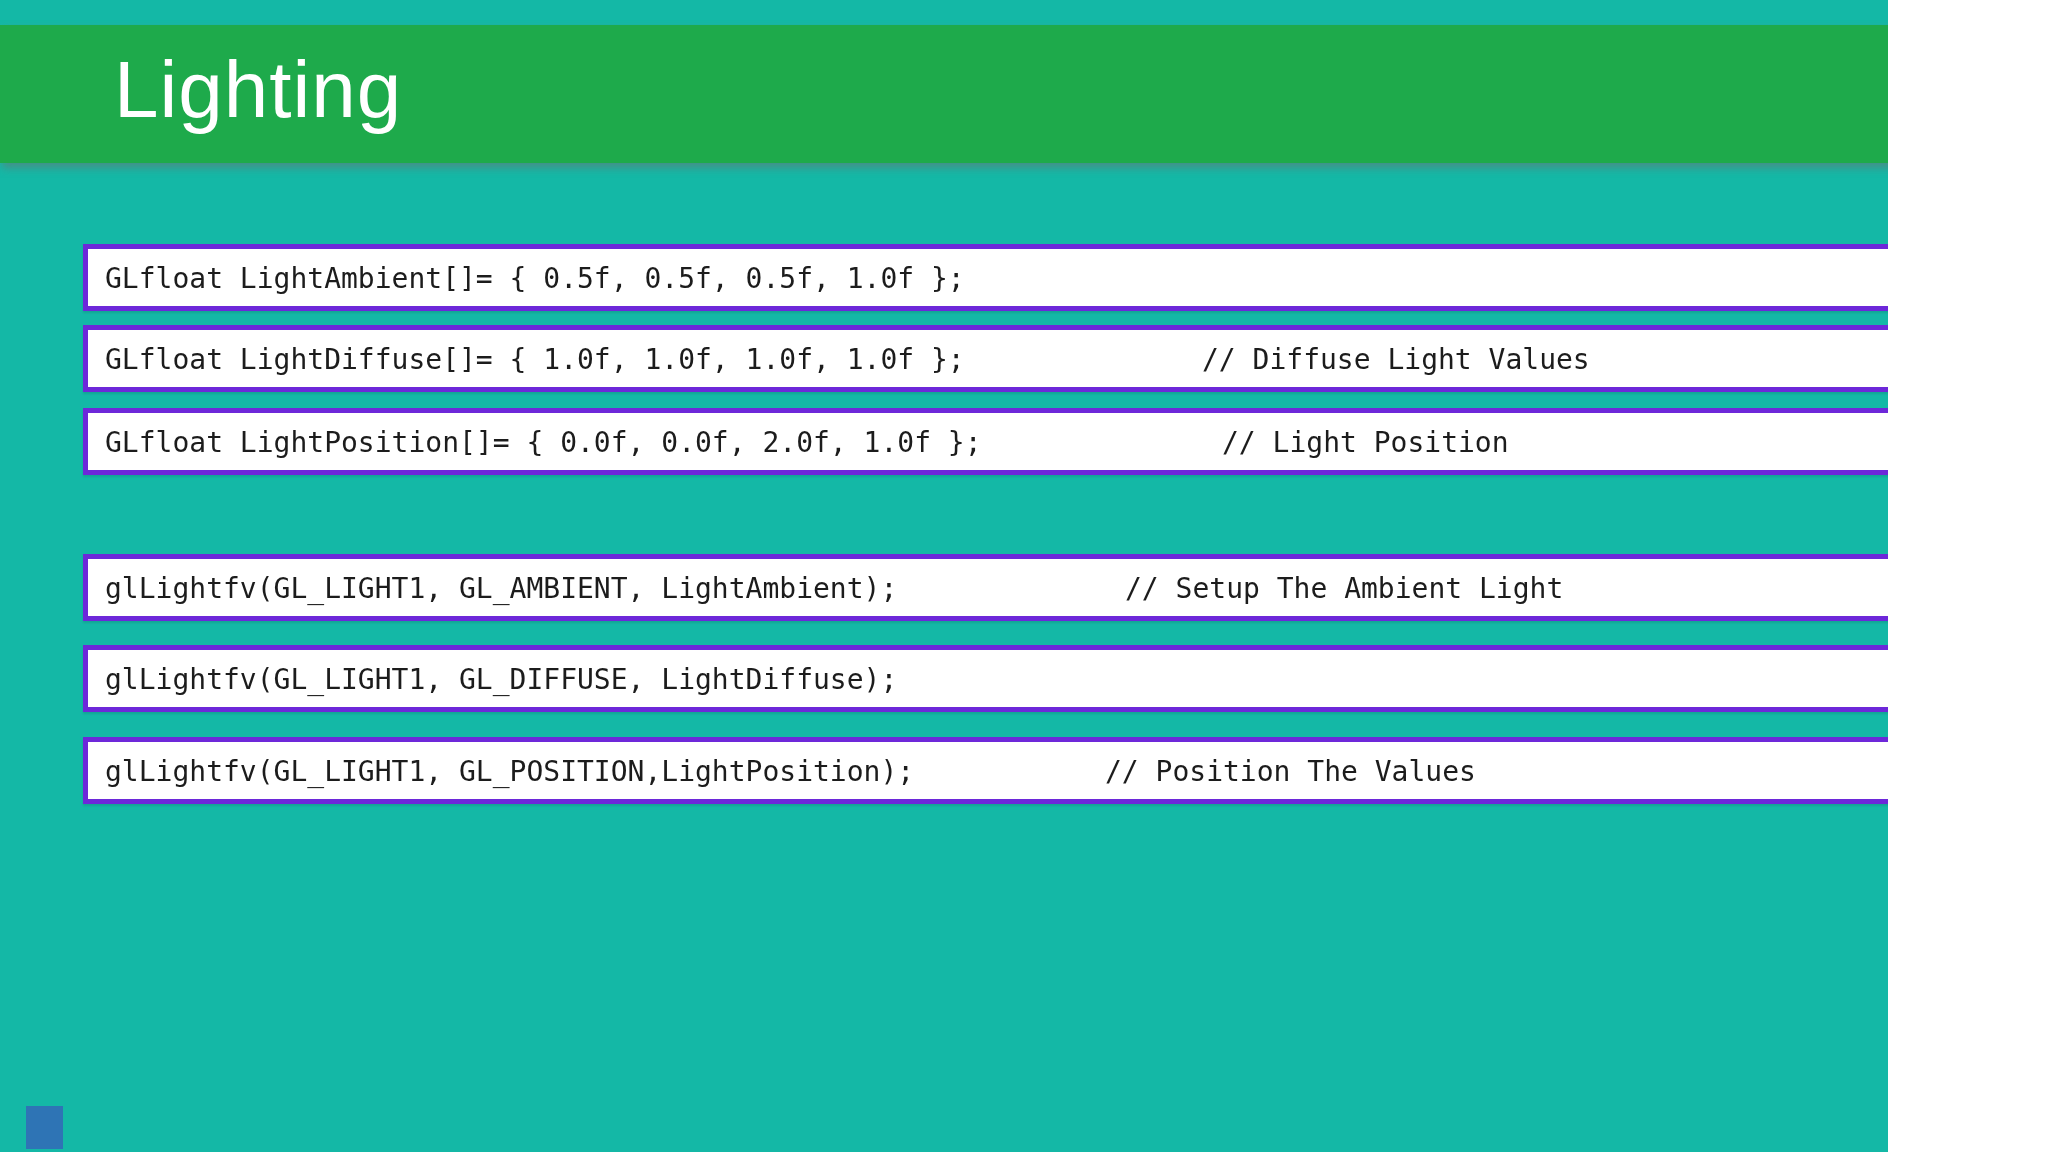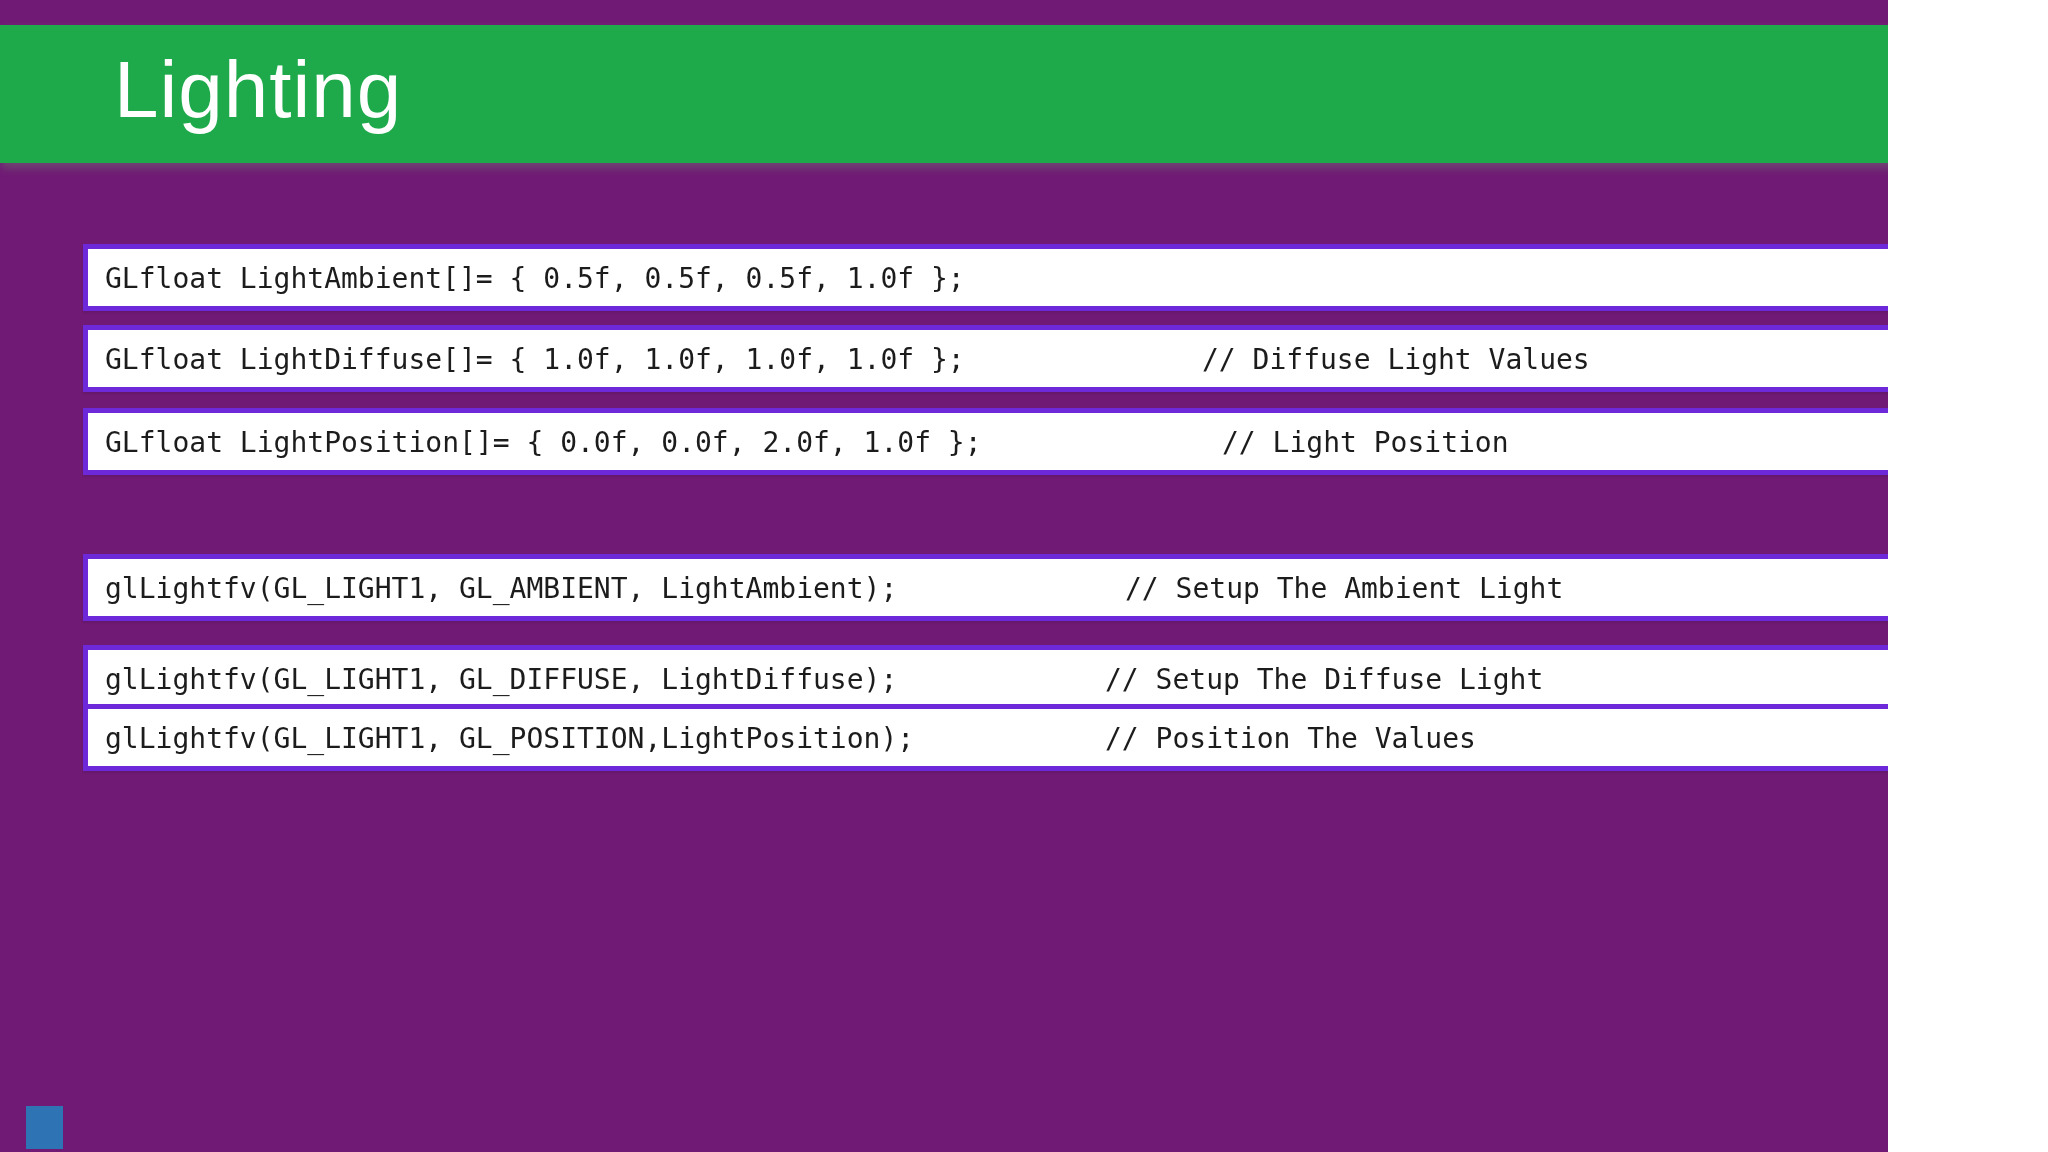--- a/index.html
+++ b/index.html
@@ -4,21 +4,21 @@
 <style>
   html, body {
     margin: 0;
     padding: 0;
     background: #ffffff;
   }
   #slide {
     position: relative;
     width: 1888px;
     height: 1152px;
-    background: #701a75;
+    background: #14b8a6;
     overflow: hidden;
     font-family: "Liberation Sans", sans-serif;
   }
 
   
   .banner-wrap {
     position: absolute;
     top: 25px;
     left: 0;
     width: 2014px;
@@ -69,21 +69,21 @@
     position: absolute;
     top: 50%;
     transform: translateY(-50%);
     white-space: pre;
   }
   .r1 { top: 244px; }
   .r2 { top: 325px; }
   .r3 { top: 408px; }
   .r4 { top: 554px; }
   .r5 { top: 645px; }
-  .r6 { top: 704px; padding-left: 20px; }
+  .r6 { top: 737px; padding-left: 20px; }
   .r1 .comment { left: 1114px; }
   .r2 .comment { left: 1114px; }
   .r3 .comment { left: 1134px; }
   .r4 .comment { left: 1017px; margin-left: 20px; }
   .r5 .comment { left: 1017px; }
   .r6 .comment { left: 1017px; }
 
   
   .accent-square {
     position: absolute;
@@ -119,21 +119,20 @@
     <span class="comment">// Light Position</span>
   </div>
 
   <div class="code-box r4">
     <span class="code">glLightfv(GL_LIGHT1, GL_AMBIENT, LightAmbient);</span>
     <span class="comment">// Setup The Ambient Light</span>
   </div>
 
   <div class="code-box r5">
     <span class="code">glLightfv(GL_LIGHT1, GL_DIFFUSE, LightDiffuse);</span>
-    <span class="comment">// Setup The Diffuse Light</span>
   </div>
 
   <div class="code-box r6">
     <span class="code">glLightfv(GL_LIGHT1, GL_POSITION,LightPosition);</span>
     <span class="comment">// Position The Values</span>
   </div>
 
   <div class="accent-square" style="background: rgb(46, 116, 181);"></div>
 
 </div>

